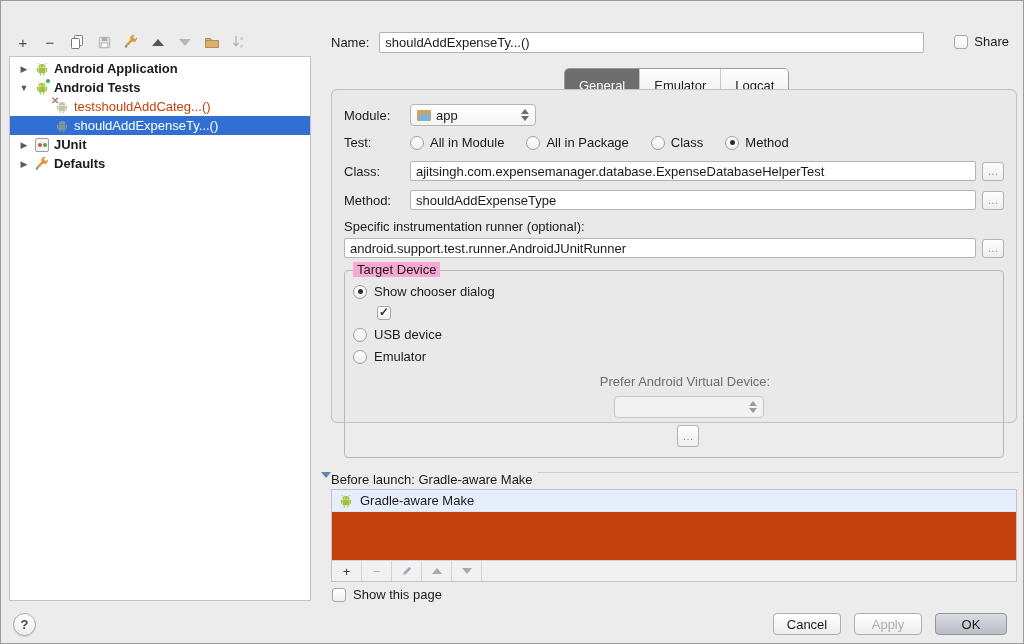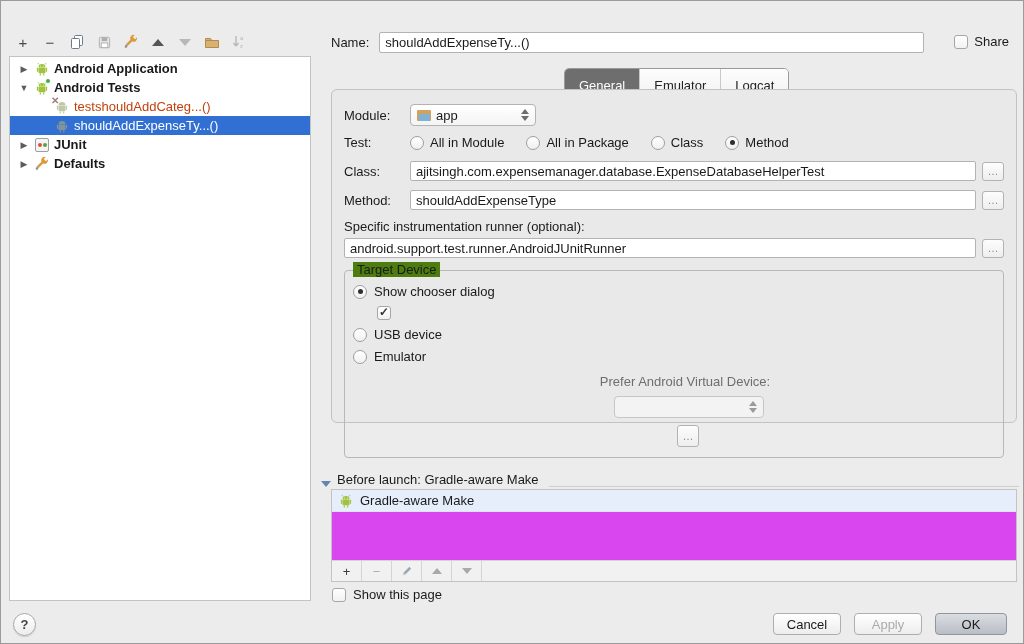--- a/index.html
+++ b/index.html
@@ -112,37 +112,37 @@
   .folder-icon::before { content: ""; position: absolute; inset: 0; background: #cfa25e; border-radius: 1px; }
   .folder-icon::after { content: ""; position: absolute; left: 2px; top: 4px; right: 1px; bottom: 0; background: #7fb2d9; border-radius: 1px; }
 
   .radio { width: 14px; height: 14px; border: 1px solid #9e9e9e; border-radius: 50%;
            background: linear-gradient(#ffffff,#f0f0f0); display: inline-flex; align-items: center; justify-content: center; flex: 0 0 14px; }
   .radio.sel::after { content: ""; width: 5px; height: 5px; border-radius: 50%; background: #2e2e2e; }
   .opt { display: flex; align-items: center; gap: 6px; margin-right: 22px; }
 
   .runner-label-row { margin: 2px 0 4px 0; }
   .fieldset { border: 1px solid #b8b8b8; border-radius: 4px; margin-top: 4px; padding: 6px 10px 10px 8px; position: relative; }
-  .fieldset .legend { position: absolute; top: -9px; left: 8px; background: #4d7c0f; padding: 0 4px; }
+  .fieldset .legend { position: absolute; top: -9px; left: 8px; background: #f9a8d4; padding: 0 4px; }
   .fs-row { display: flex; align-items: center; gap: 7px; margin-top: 7px; }
   .fs-row.indent { margin-left: 24px; }
   .fs-row.avd { margin-left: 24px; margin-top: 10px; flex-direction: column; }
   .dis-label { color: #6e6e6e; }
   .avd-popup { width: 150px; height: 22px; border: 1px solid #c6c6c6; border-radius: 4px; background: #f3f3f3;
                display: flex; align-items: center; padding: 0 6px; margin-left: 8px; }
   .avd-popup .stepper { margin-left: auto; display: flex; flex-direction: column; gap: 2px; align-items: center; }
   .avd-popup .st-up { border-bottom-color: #9a9a9a; }
   .avd-popup .st-down { border-top-color: #9a9a9a; }
 
   
-  .bl-header { position: absolute; left: 320px; top: 471px; right: 4px; display: flex; align-items: flex-end; gap: 6px; }
+  .bl-header { position: absolute; left: 320px; top: 471px; right: 4px; display: flex; align-items: flex-start; }
   .bl-tri { width: 0; height: 0; border-left: 5px solid transparent; border-right: 5px solid transparent; border-top: 6px solid #5f87b0; }
   .bl-line { flex: 1; border-top: 1px solid #cfcfcf; margin-left: 4px; }
   .bl-box { position: absolute; left: 330px; top: 488px; width: 686px; height: 93px;
-            border: 1px solid #c3c3c3; background: #d946ef; display: flex; flex-direction: column; }
+            border: 1px solid #c3c3c3; background: #c2410c; display: flex; flex-direction: column; }
   .bl-list { flex: 1; }
   .bl-row { height: 22px; background: #e7eefb; border-bottom: 1px solid #dbe4f2;
             display: flex; align-items: center; gap: 6px; padding: 0 6px; }
   .bl-toolbar { height: 21px; background: #f1f1f1; border-top: 1px solid #d4d4d4; display: flex; }
   .blt-btn { width: 30px; display: flex; align-items: center; justify-content: center;
              border-right: 1px solid #d4d4d4; color: #3c3c3c; font-size: 13px; }
   .blt-btn.dis { color: #adadad; }
   .blt-up { width: 0; height: 0; border-left: 5px solid transparent; border-right: 5px solid transparent; border-bottom: 6px solid #a9a9a9; }
   .blt-down { width: 0; height: 0; border-left: 5px solid transparent; border-right: 5px solid transparent; border-top: 6px solid #a9a9a9; }
 

